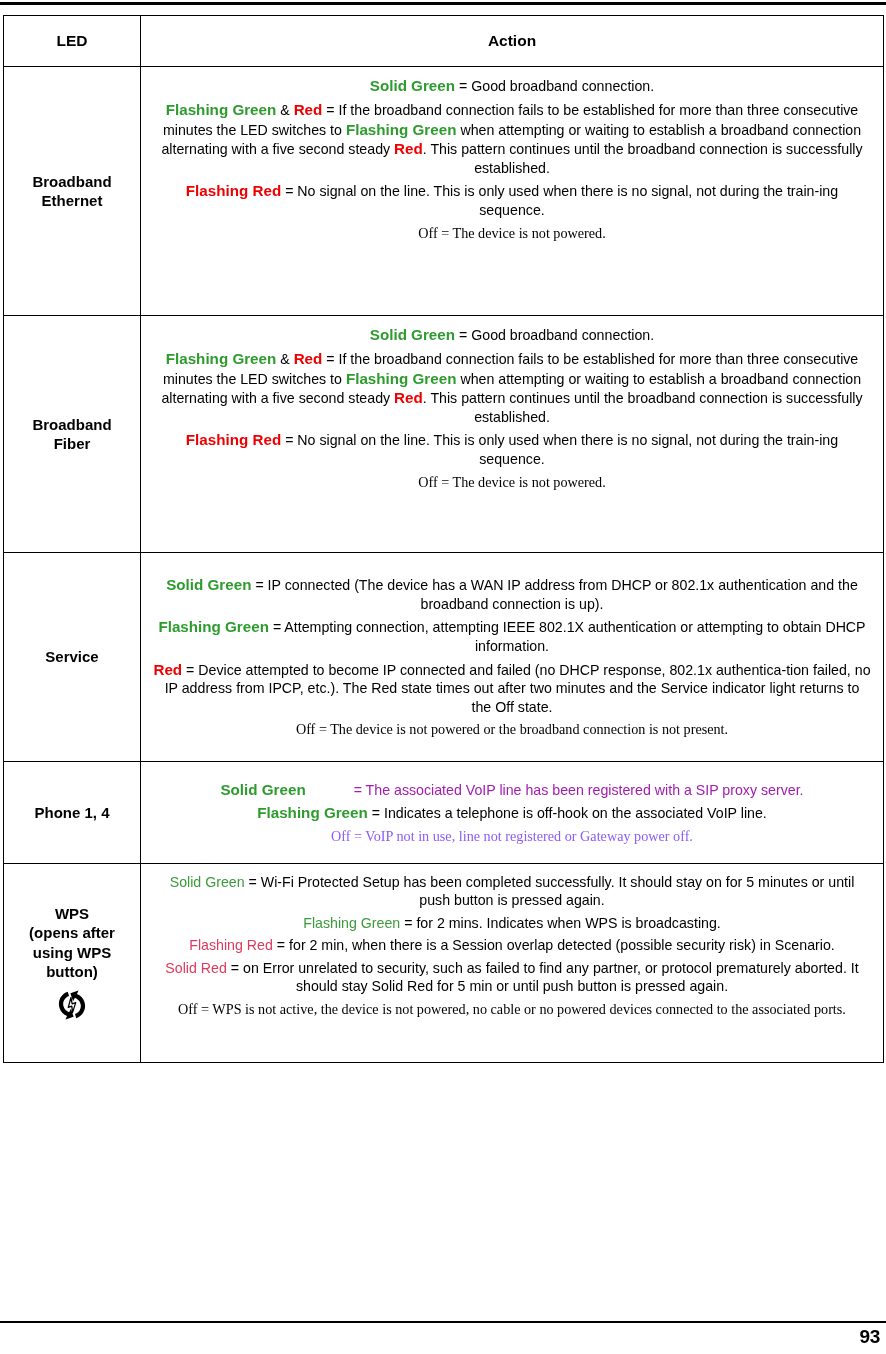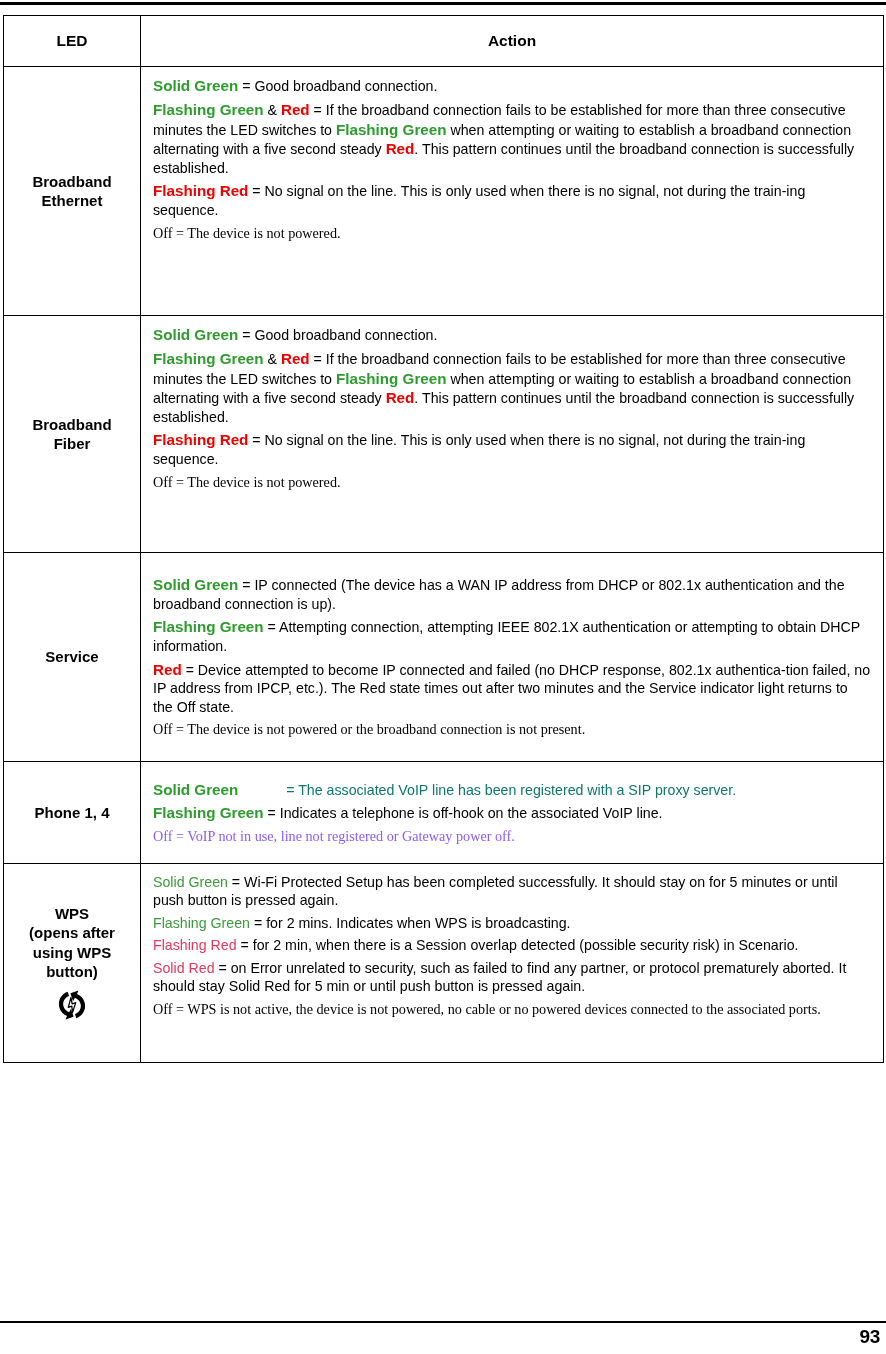--- a/index.html
+++ b/index.html
@@ -112,21 +112,21 @@
     height: 34px;
   }
 
   
   tr.row-eth  td { height: 230px; }
   tr.row-fib  td { height: 218px; }
   tr.row-svc  td { height: 190px; }
   tr.row-phn  td { height: 83px; }
   tr.row-wps  td { height: 180px; }
   tr td.led-cell { vertical-align: middle; }
-  tr td.action-cell { vertical-align: top; }
+  tr td.action-cell { vertical-align: top; text-align: center; }
   tr.row-phn td.action-cell,
   tr.row-svc td.action-cell { vertical-align: middle; }
 </style>
 </head>
 <body>
 
 <div class="page-top-rule"></div>
 
 <table class="led-table">
   <colgroup>
@@ -171,21 +171,21 @@
           <p><span class="lbl lbl-bold" style="color: rgb(46, 155, 46);">Flashing Green</span><span style="color: rgb(0, 0, 0);"> = Attempting connection, attempting IEEE 802.1X authentication or attempting to obtain DHCP information.</span></p>
           <p><span class="lbl lbl-bold" style="color: rgb(238, 0, 0);">Red</span><span style="color: rgb(0, 0, 0);"> = Device attempted to become IP connected and failed (no DHCP response, 802.1x authentica-tion failed, no IP address from IPCP, etc.). The Red state times out after two minutes and the Service indicator light returns to the Off state.</span></p>
           <p><span style="color: rgb(0, 0, 0);">Off = The device is not powered or the broadband connection is not present.</span></p>
         </td>
       </tr>
       <tr class="row-phn">
         <td class="led-cell">
           <div><span>Phone 1, 4</span></div>
         </td>
         <td class="action-cell">
-          <p><span class="lbl lbl-bold" style="color: rgb(46, 155, 46);">Solid Green</span><span style="color: #0f766e; padding-left: 44px;"> = The associated VoIP line has been registered with a SIP proxy server.</span></p>
+          <p><span class="lbl lbl-bold" style="color: rgb(46, 155, 46);">Solid Green</span><span style="color: #a21caf; padding-left: 44px;"> = The associated VoIP line has been registered with a SIP proxy server.</span></p>
           <p><span class="lbl lbl-bold" style="color: rgb(46, 155, 46);">Flashing Green</span><span style="color: rgb(0, 0, 0);"> = Indicates a telephone is off-hook on the associated VoIP line.</span></p>
           <p><span style="color: #8b5cf6;">Off = VoIP not in use, line not registered or Gateway power off.</span></p>
         </td>
       </tr>
       <tr class="row-wps">
         <td class="led-cell" style="font-weight: bold;">
           <div><span>WPS</span><br><span>(opens after</span><br><span>using WPS</span><br><span>button)</span></div>
           <svg class="wps-icon" viewBox="0 0 64 64">
             <g transform="rotate(-18 32 32)">
               <path d="M32 6 C18.7 6 8 16.7 8 30 C8 37.5 11.4 44.2 16.8 48.6 L12 54 L28 54 L28 38 L22.5 43.5 C18.5 40.3 16 35.4 16 30 C16 21.2 23.2 14 32 14 Z" fill="#000"></path>

